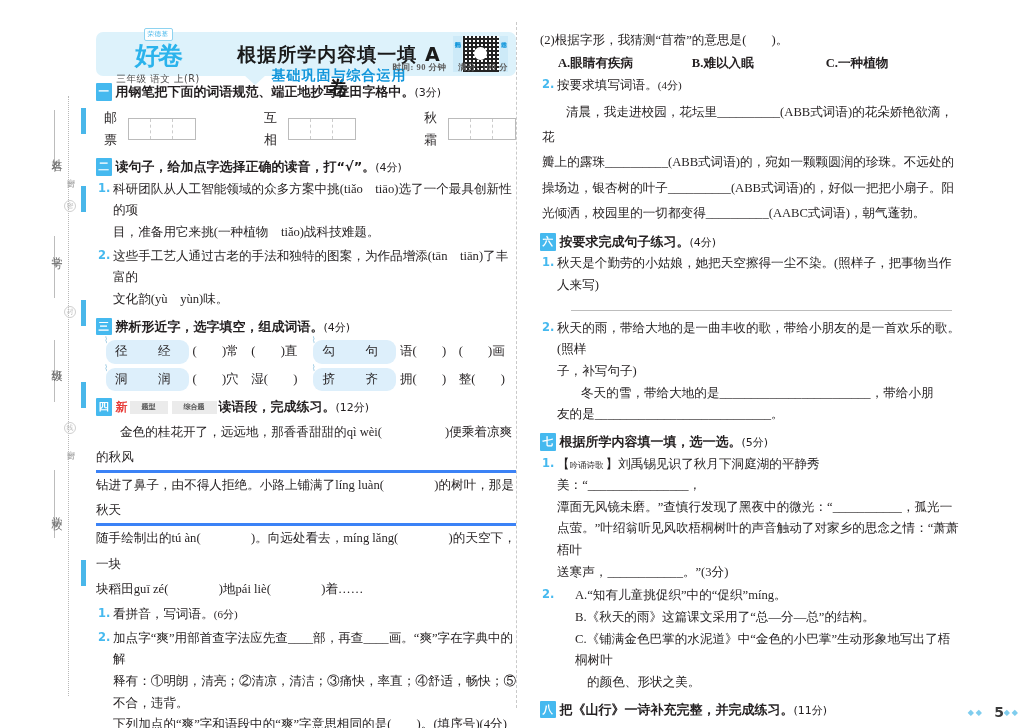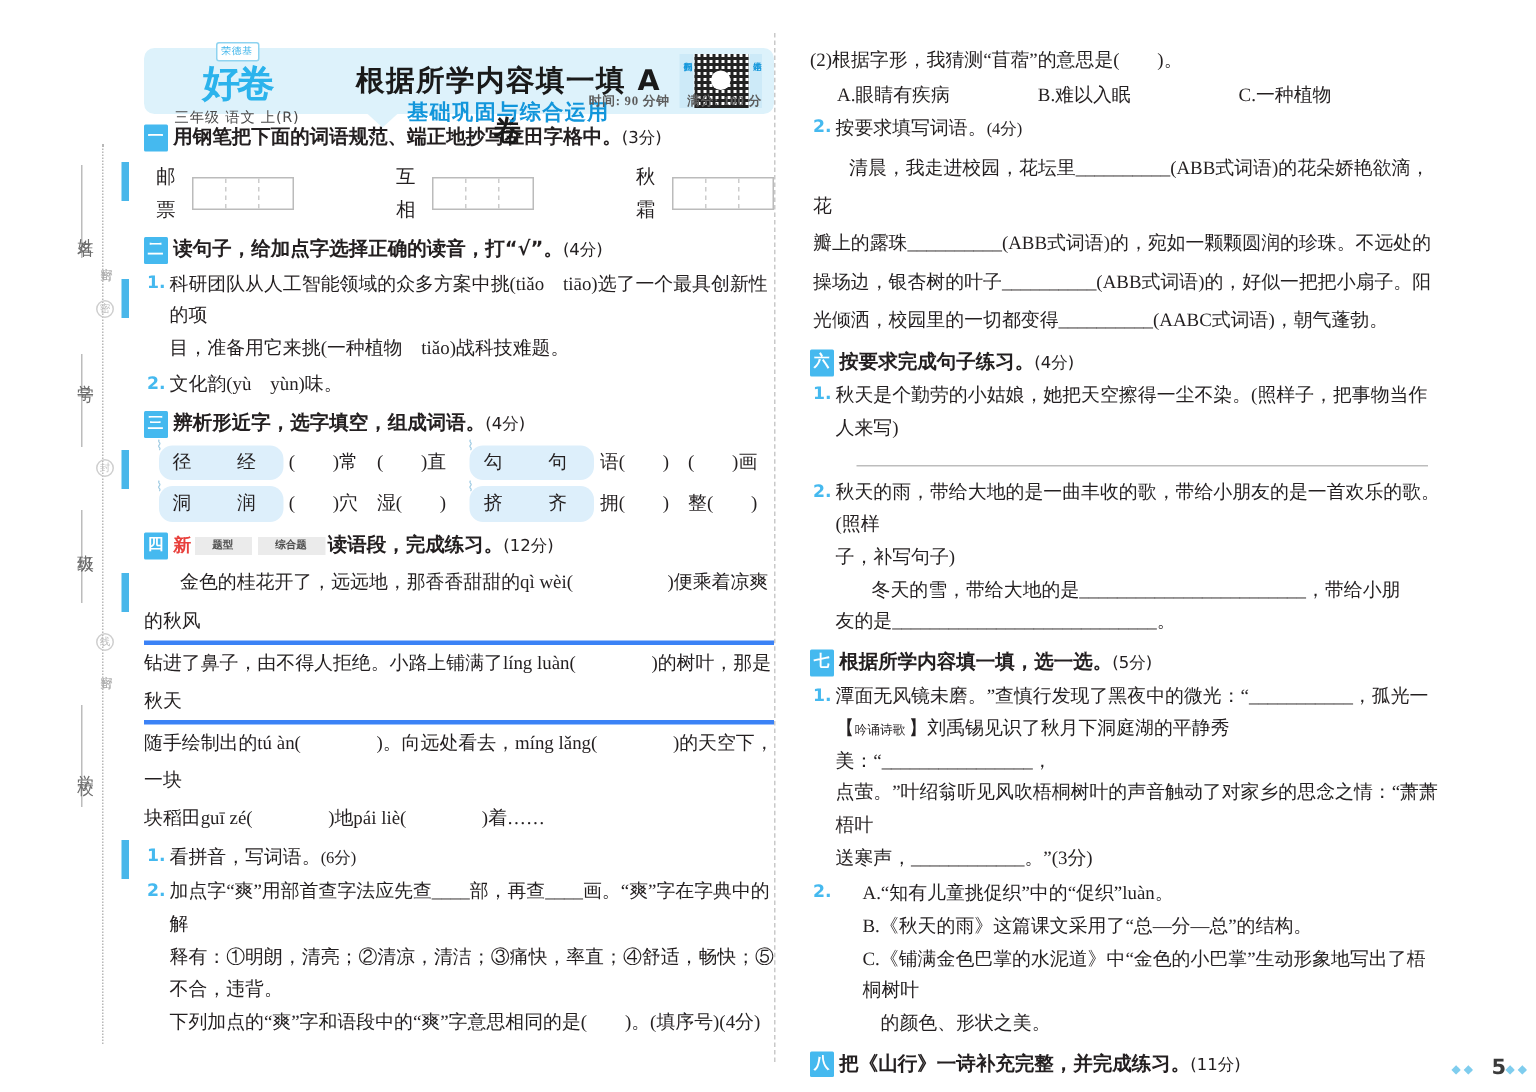--- a/index.html
+++ b/index.html
@@ -150,21 +150,21 @@
   .score { font-weight:normal; font-size:11px; }
   .sub {
     margin-left:2px; text-indent:0; padding-left:15px; position:relative;
     margin-top:2px;
   }
   .sub-no {
     position:absolute; left:0; color:#45b9ef; font-weight:bold; font-size:11.5px;
     font-family:"DejaVu Sans","Liberation Sans",sans-serif;
   }
   .opts { display:flex; margin-top:1px; }
-  .opts > span { display:inline-block; }
+  .opts > span { display:inline-block;font-weight:bold; }
   .opt3 > span { width:33.3%; }
   .ind { text-indent:24px; }
   .wline { border-bottom:1px solid #bdbdbd; height:0; margin:13px 8px 7px 14px; }
 
   
   .tag-new {
     color:#e8403c; font-weight:bold; font-size:12px;
     font-family:"DejaVu Sans","Liberation Sans",sans-serif;
   }
   .tag-gray {
@@ -315,20 +315,21 @@
       <div class="q-head">
         <span class="qnum">二</span><span>读句子，给加点字选择正确的读音，打“√”。</span><span class="score">(4分)</span>
       </div>
       <div class="sub">
         <span class="sub-no">1.</span>
         <div>科研团队从人工智能领域的众多方案中挑(tiǎo　tiāo)选了一个最具创新性的项</div>
         <div>目，准备用它来挑(一种植物　tiǎo)战科技难题。</div>
       </div>
       <div class="sub">
         <span class="sub-no">2.</span>
+        <div>这些手工艺人通过古老的手法和独特的图案，为作品增添(tān　tiān)了丰富的</div>
         <div>文化韵(yù　yùn)味。</div>
       </div>
     </div>
 
     <div class="q">
       <div class="q-head">
         <span class="qnum">三</span><span>辨析形近字，选字填空，组成词语。</span><span class="score">(4分)</span>
       </div>
       <div class="cc-row">
         <span class="cc-box"><span class="cc-pin">⌇</span><span>径　经</span></span>
@@ -413,28 +414,28 @@
         <div>友的是____________________________。</div>
       </div>
     </div>
 
     <div class="q">
       <div class="q-head">
         <span class="qnum">七</span><span>根据所学内容填一填，选一选。</span><span class="score">(5分)</span>
       </div>
       <div class="sub">
         <span class="sub-no">1.</span>
+        <div>【<span class="tag-bracket">吟诵诗歌</span>】<span>刘禹锡见识了秋月下洞庭湖的平静秀美：“________________，</span></div>
         <div>潭面无风镜未磨。”查慎行发现了黑夜中的微光：“___________，孤光一</div>
-        <div>【<span class="tag-bracket">吟诵诗歌</span>】<span>刘禹锡见识了秋月下洞庭湖的平静秀美：“________________，</span></div>
         <div>点萤。”叶绍翁听见风吹梧桐树叶的声音触动了对家乡的思念之情：“萧萧梧叶</div>
         <div>送寒声，____________。”(3分)</div>
       </div>
       <div class="sub">
         <span class="sub-no">2.</span>
-        <div style="padding-left:18px">A.“知有儿童挑促织”中的“促织”luàn。</div>
+        <div style="padding-left:18px">A.“知有儿童挑促织”中的“促织”míng。</div>
         <div style="padding-left:18px">B.《秋天的雨》这篇课文采用了“总—分—总”的结构。</div>
         <div style="padding-left:18px">C.《铺满金色巴掌的水泥道》中“金色的小巴掌”生动形象地写出了梧桐树叶</div>
         <div style="padding-left:30px">的颜色、形状之美。</div>
       </div>
     </div>
 
     <div class="q">
       <div class="q-head">
         <span class="qnum">八</span><span>把《山行》一诗补充完整，并完成练习。</span><span class="score">(11分)</span>
       </div>

